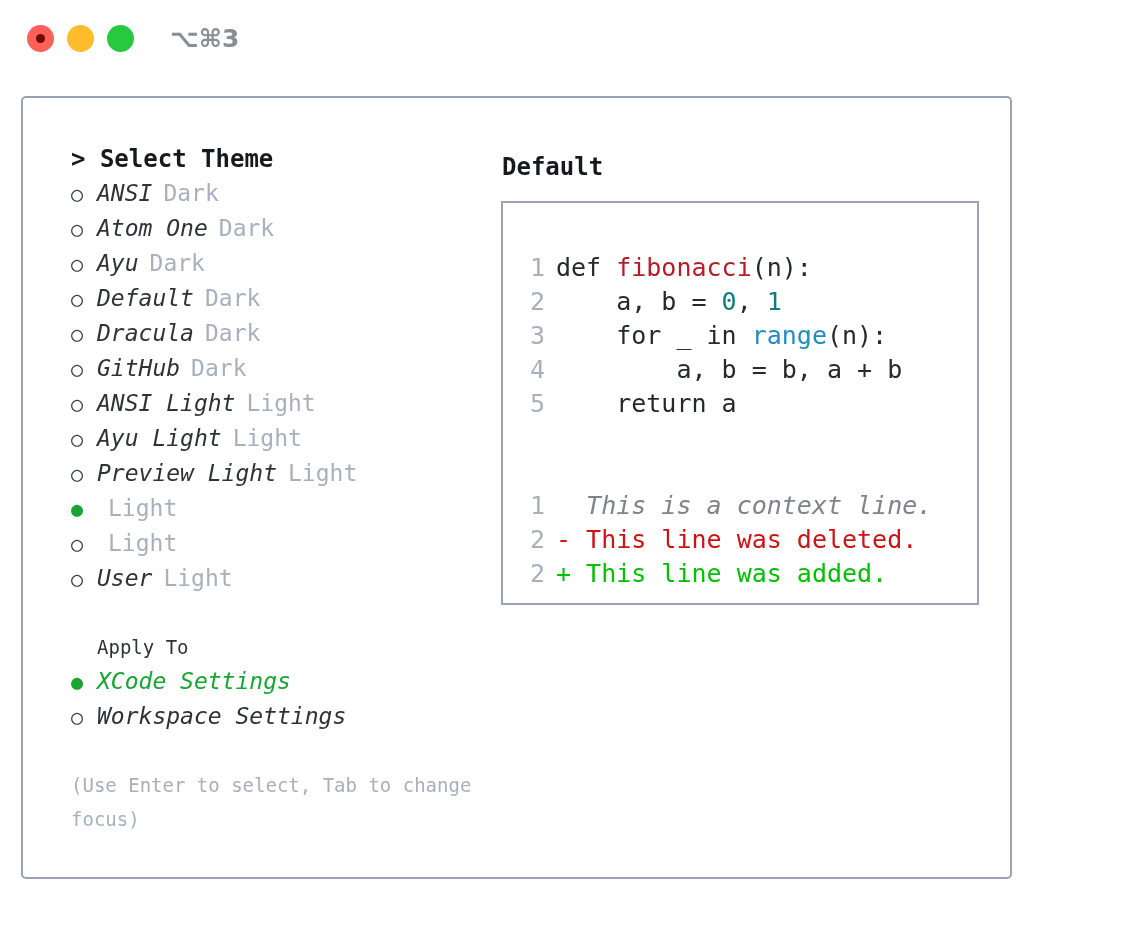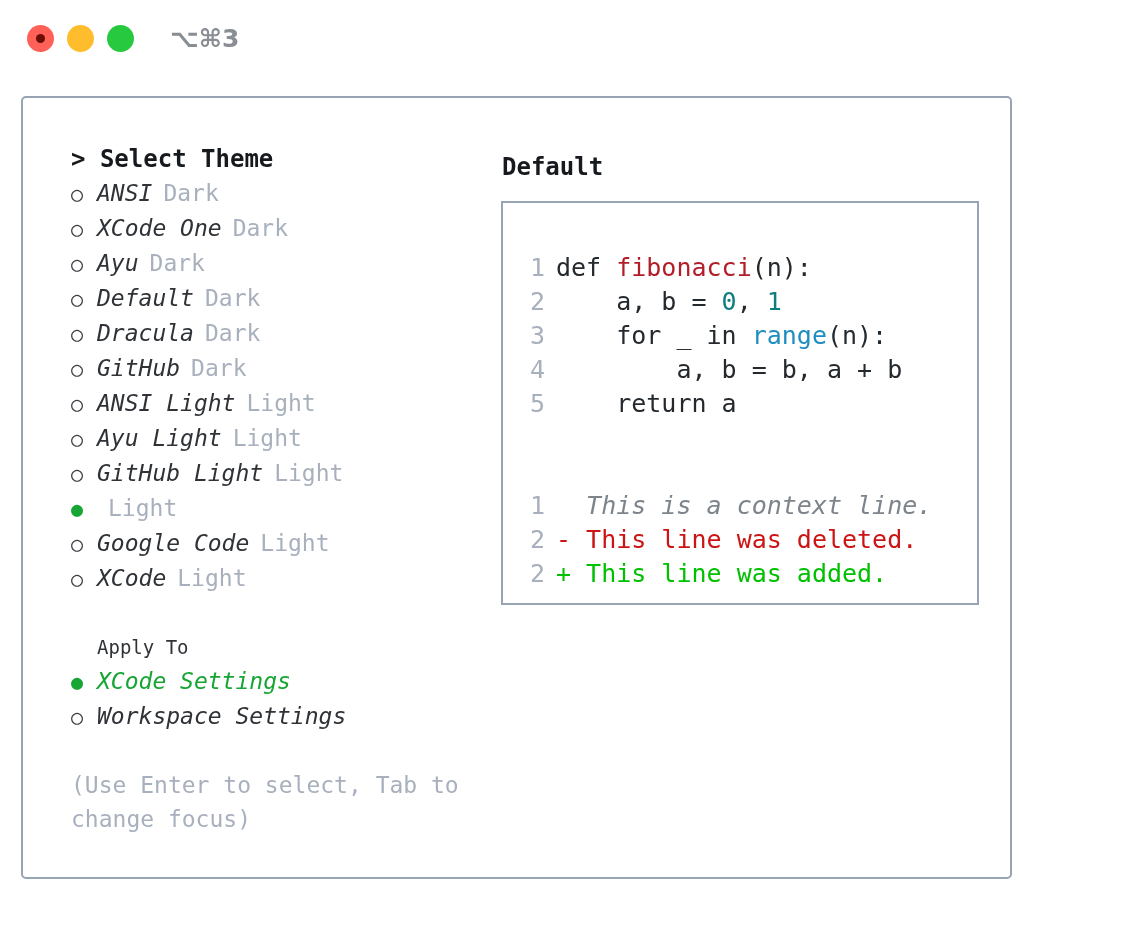--- a/index.html
+++ b/index.html
@@ -152,21 +152,21 @@
   .subsection {
     font-size: 19px;
     line-height: 34px;
     color: #2f3337;
     padding-left: 26px;
     white-space: pre;
   }
 
   .hint {
     margin-top: 34px;
-    font-size: 23px;
+    font-size: 19px;
     line-height: 34px;
     color: #a8b0bd;
     width: 412px;
     white-space: pre-wrap;
     word-break: normal;
   }
 
   
   .preview-box {
     margin-top: 17px;
@@ -218,31 +218,31 @@
 
   <div class="card">
     <div class="columns">
 
       <div class="left-col">
 
         <div class="section-title">&gt; Select Theme</div>
 
         <div id="theme-list">
             <div class="opt-row"><span class="bullet">○</span><span class="opt-label">ANSI</span><span class="opt-variant">Dark</span></div>
-            <div class="opt-row"><span class="bullet">○</span><span class="opt-label">XCode One</span><span class="opt-variant">Dark</span></div>
+            <div class="opt-row"><span class="bullet">○</span><span class="opt-label">Atom One</span><span class="opt-variant">Dark</span></div>
             <div class="opt-row"><span class="bullet">○</span><span class="opt-label">Ayu</span><span class="opt-variant">Dark</span></div>
             <div class="opt-row"><span class="bullet">○</span><span class="opt-label">Default</span><span class="opt-variant">Dark</span></div>
             <div class="opt-row"><span class="bullet">○</span><span class="opt-label">Dracula</span><span class="opt-variant">Dark</span></div>
             <div class="opt-row"><span class="bullet">○</span><span class="opt-label">GitHub</span><span class="opt-variant">Dark</span></div>
             <div class="opt-row"><span class="bullet">○</span><span class="opt-label">ANSI Light</span><span class="opt-variant">Light</span></div>
             <div class="opt-row"><span class="bullet">○</span><span class="opt-label">Ayu Light</span><span class="opt-variant">Light</span></div>
-            <div class="opt-row"><span class="bullet">○</span><span class="opt-label">GitHub Light</span><span class="opt-variant">Light</span></div>
+            <div class="opt-row"><span class="bullet">○</span><span class="opt-label">Preview Light</span><span class="opt-variant">Light</span></div>
             <div class="opt-row selected"><span class="bullet on">●</span><span class="opt-variant">Light</span></div>
-            <div class="opt-row"><span class="bullet">○</span><span class="opt-label">Google Code</span><span class="opt-variant">Light</span></div>
-            <div class="opt-row"><span class="bullet">○</span><span class="opt-label">XCode</span><span class="opt-variant">Light</span></div>
+            <div class="opt-row"><span class="bullet">○</span><span class="opt-variant">Light</span></div>
+            <div class="opt-row"><span class="bullet">○</span><span class="opt-label">User</span><span class="opt-variant">Light</span></div>
           </div>
 
         <div class="spacer-row"></div>
 
         <div class="subsection">Apply To</div>
 
         <div id="apply-list">
             <div class="opt-row selected"><span class="bullet on">●</span><span class="opt-label">XCode Settings</span></div>
             <div class="opt-row"><span class="bullet">○</span><span class="opt-label">Workspace Settings</span></div>
           </div>

